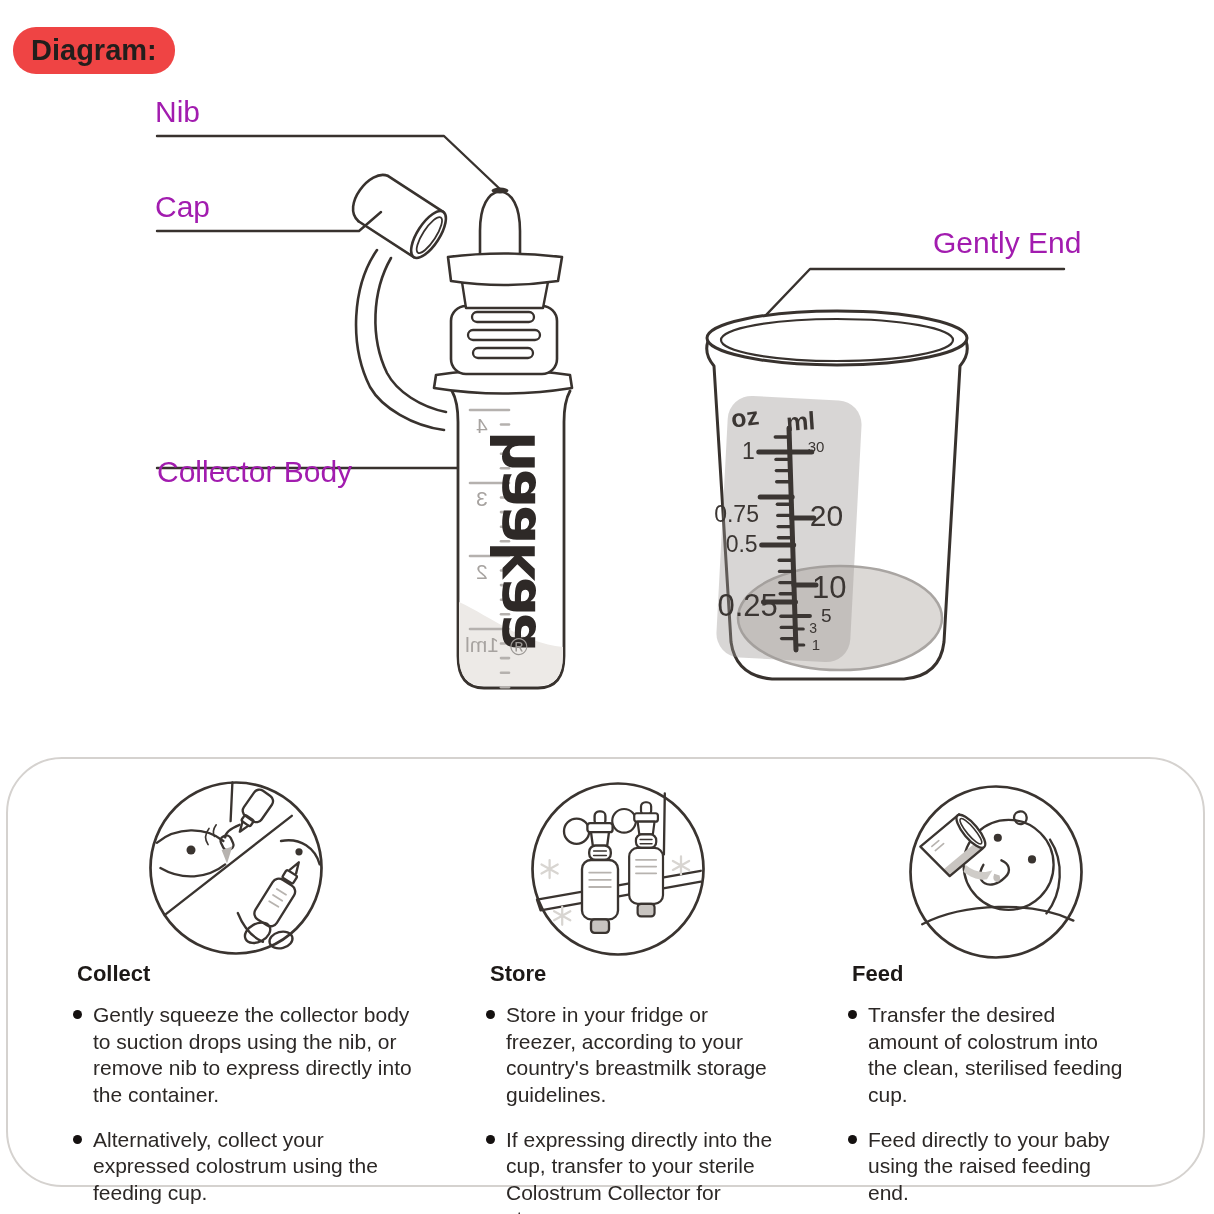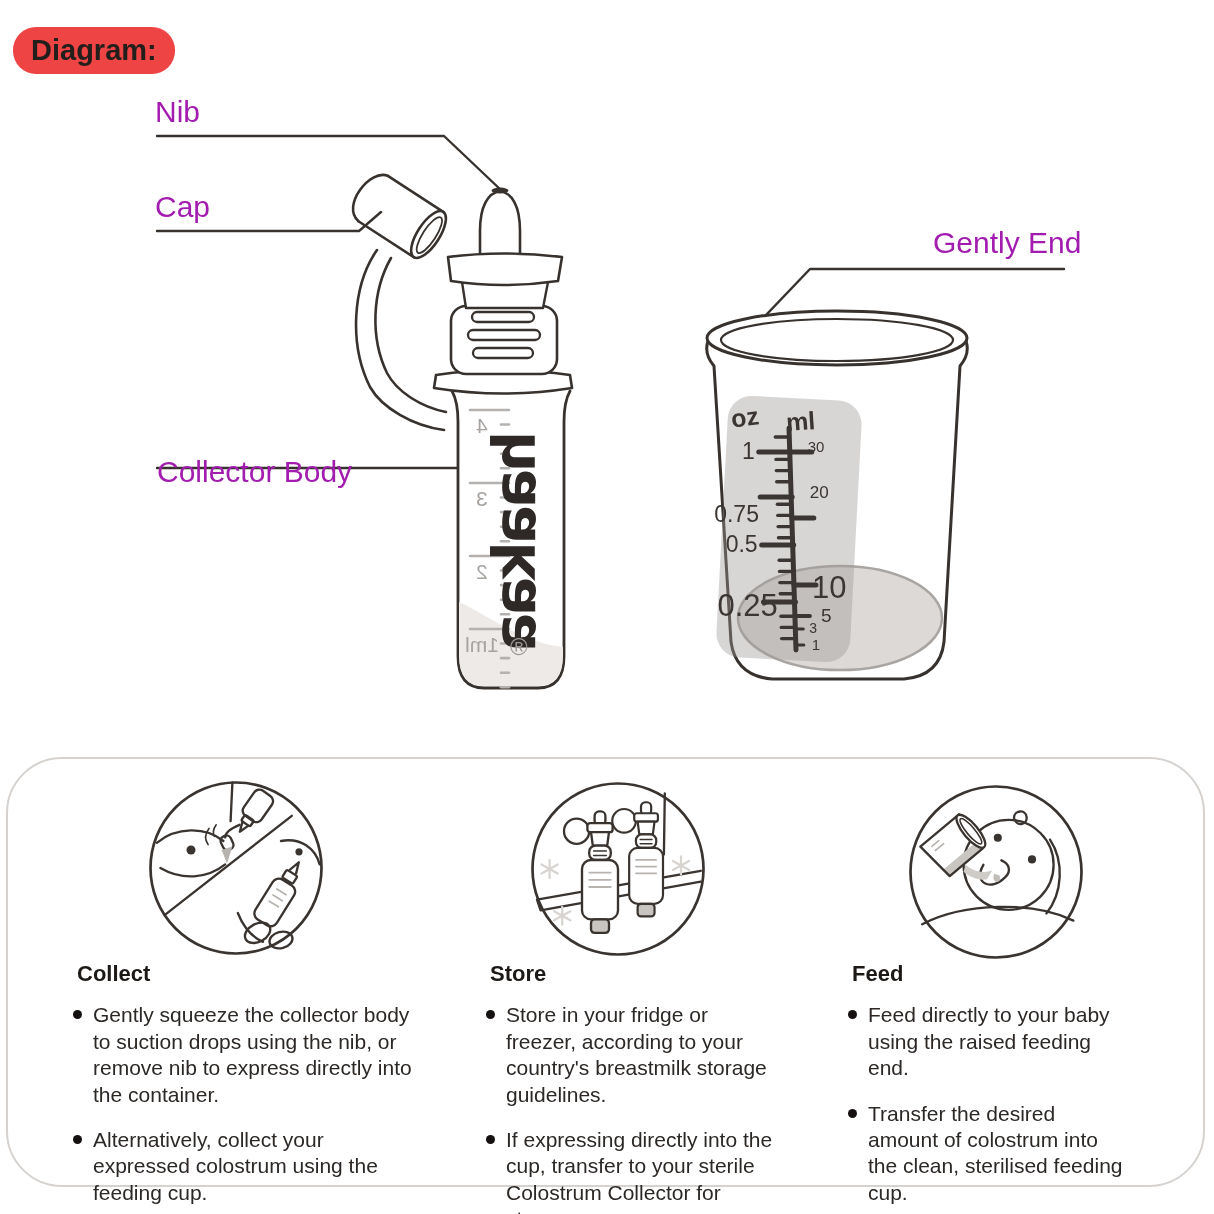--- a/index.html
+++ b/index.html
@@ -145,21 +145,21 @@
       <ellipse cx="837" cy="340" rx="116" ry="21" stroke-width="2.2"></ellipse>
     </g>
   </svg>
 
   <div id="label-layer" data-interactable="false">
       <span class="slabel" data-interactable="false" style="left: 712.756px; top: 440px; width: 42px; text-align: right; font-size: 23px;">1</span>
       <span class="slabel" data-interactable="false" style="left: 714.173px; top: 485px; width: 42px; text-align: right; font-size: 23px; margin-top: 18px;">0.75</span>
       <span class="slabel" data-interactable="false" style="left: 715.686px; top: 533px; width: 42px; text-align: right; font-size: 23px;">0.5</span>
       <span class="slabel" data-interactable="false" style="left: 717.481px; top: 590px; width: 42px; text-align: right; font-size: 31px;">0.25</span>
       <span class="slabel" data-interactable="false" style="left: 807.756px; top: 439.35px; font-size: 15px;">30</span>
-      <span class="slabel" data-interactable="false" style="left: 809.835px; top: 484px; font-size: 17px;">20</span>
+      <span class="slabel" data-interactable="false" style="left: 809.835px; top: 501px; font-size: 30px;">20</span>
       <span class="slabel" data-interactable="false" style="left: 811.946px; top: 572.35px; font-size: 31px;">10</span>
       <span class="slabel" data-interactable="false" style="left: 820.922px; top: 605.55px; font-size: 19px;">5</span>
       <span class="slabel" data-interactable="false" style="left: 809.332px; top: 621.3px; font-size: 14px;">3</span>
       <span class="slabel" data-interactable="false" style="left: 811.836px; top: 636.75px; font-size: 15px;">1</span>
       <span class="slabel" data-interactable="false" style="left: 462px; top: 415px; width: 40px; text-align: center; font-size: 21px; color: rgb(167, 163, 160); transform: scaleX(-1);">4</span>
       <span class="slabel" data-interactable="false" style="left: 462px; top: 488px; width: 40px; text-align: center; font-size: 21px; color: rgb(167, 163, 160); transform: scaleX(-1);">3</span>
       <span class="slabel" data-interactable="false" style="left: 462px; top: 561px; width: 40px; text-align: center; font-size: 21px; color: rgb(167, 163, 160); transform: scaleX(-1);">2</span>
       <span class="slabel" data-interactable="false" style="left: 462px; top: 634px; width: 40px; text-align: center; font-size: 21px; color: rgb(167, 163, 160); transform: scaleX(-1);">1ml</span>
     </div>
 
@@ -262,17 +262,17 @@
   <div class="col" style="left:466px;top:962px;width:330px;" data-interactable="false">
     <h3 data-interactable="false">Store</h3>
     <ul data-interactable="false">
       <li data-interactable="false">Store in your fridge or freezer, according to your country's breastmilk storage guidelines.</li>
       <li data-interactable="false">If expressing directly into the cup, transfer to your sterile Colostrum Collector for storage.</li>
     </ul>
   </div>
   <div class="col" style="left:828px;top:962px;width:315px;" data-interactable="false">
     <h3 data-interactable="false">Feed</h3>
     <ul data-interactable="false">
+      <li data-interactable="false">Transfer the desired amount of colostrum into the clean, sterilised feeding cup.</li>
       <li data-interactable="false">Feed directly to your baby using the raised feeding end.</li>
-      <li data-interactable="false">Transfer the desired amount of colostrum into the clean, sterilised feeding cup.</li>
     </ul>
   </div>
 </div>
 
 </body></html>

